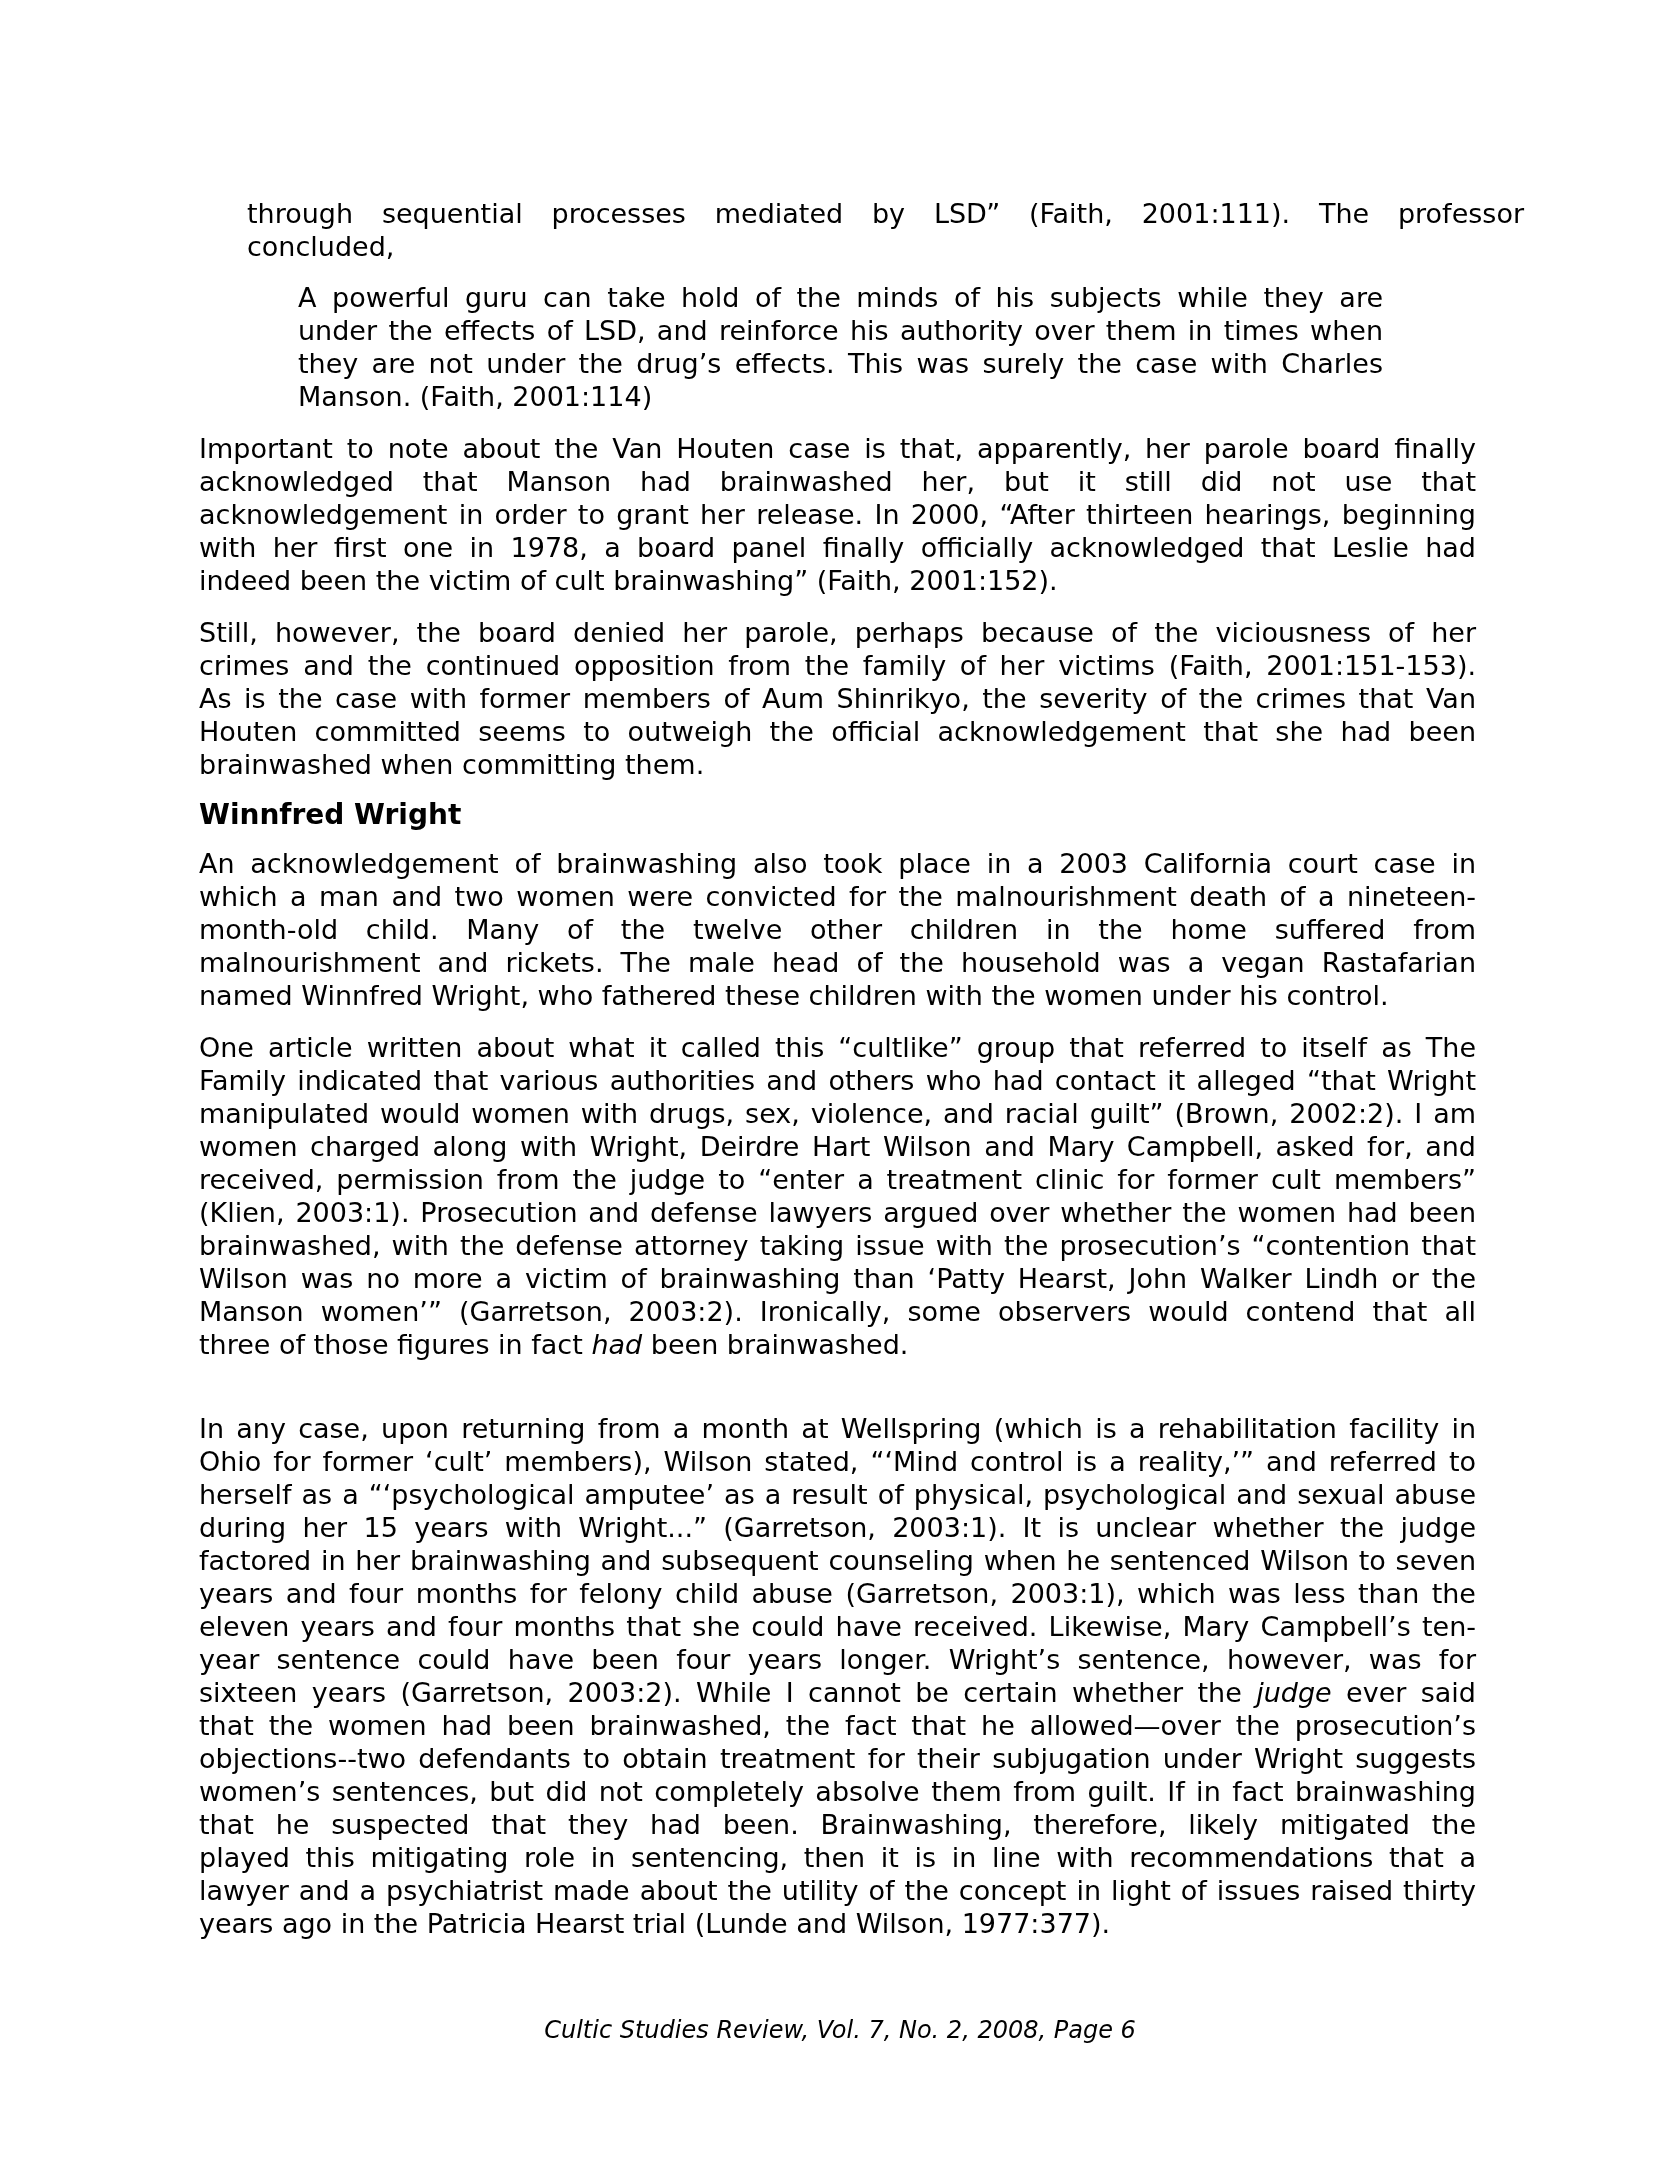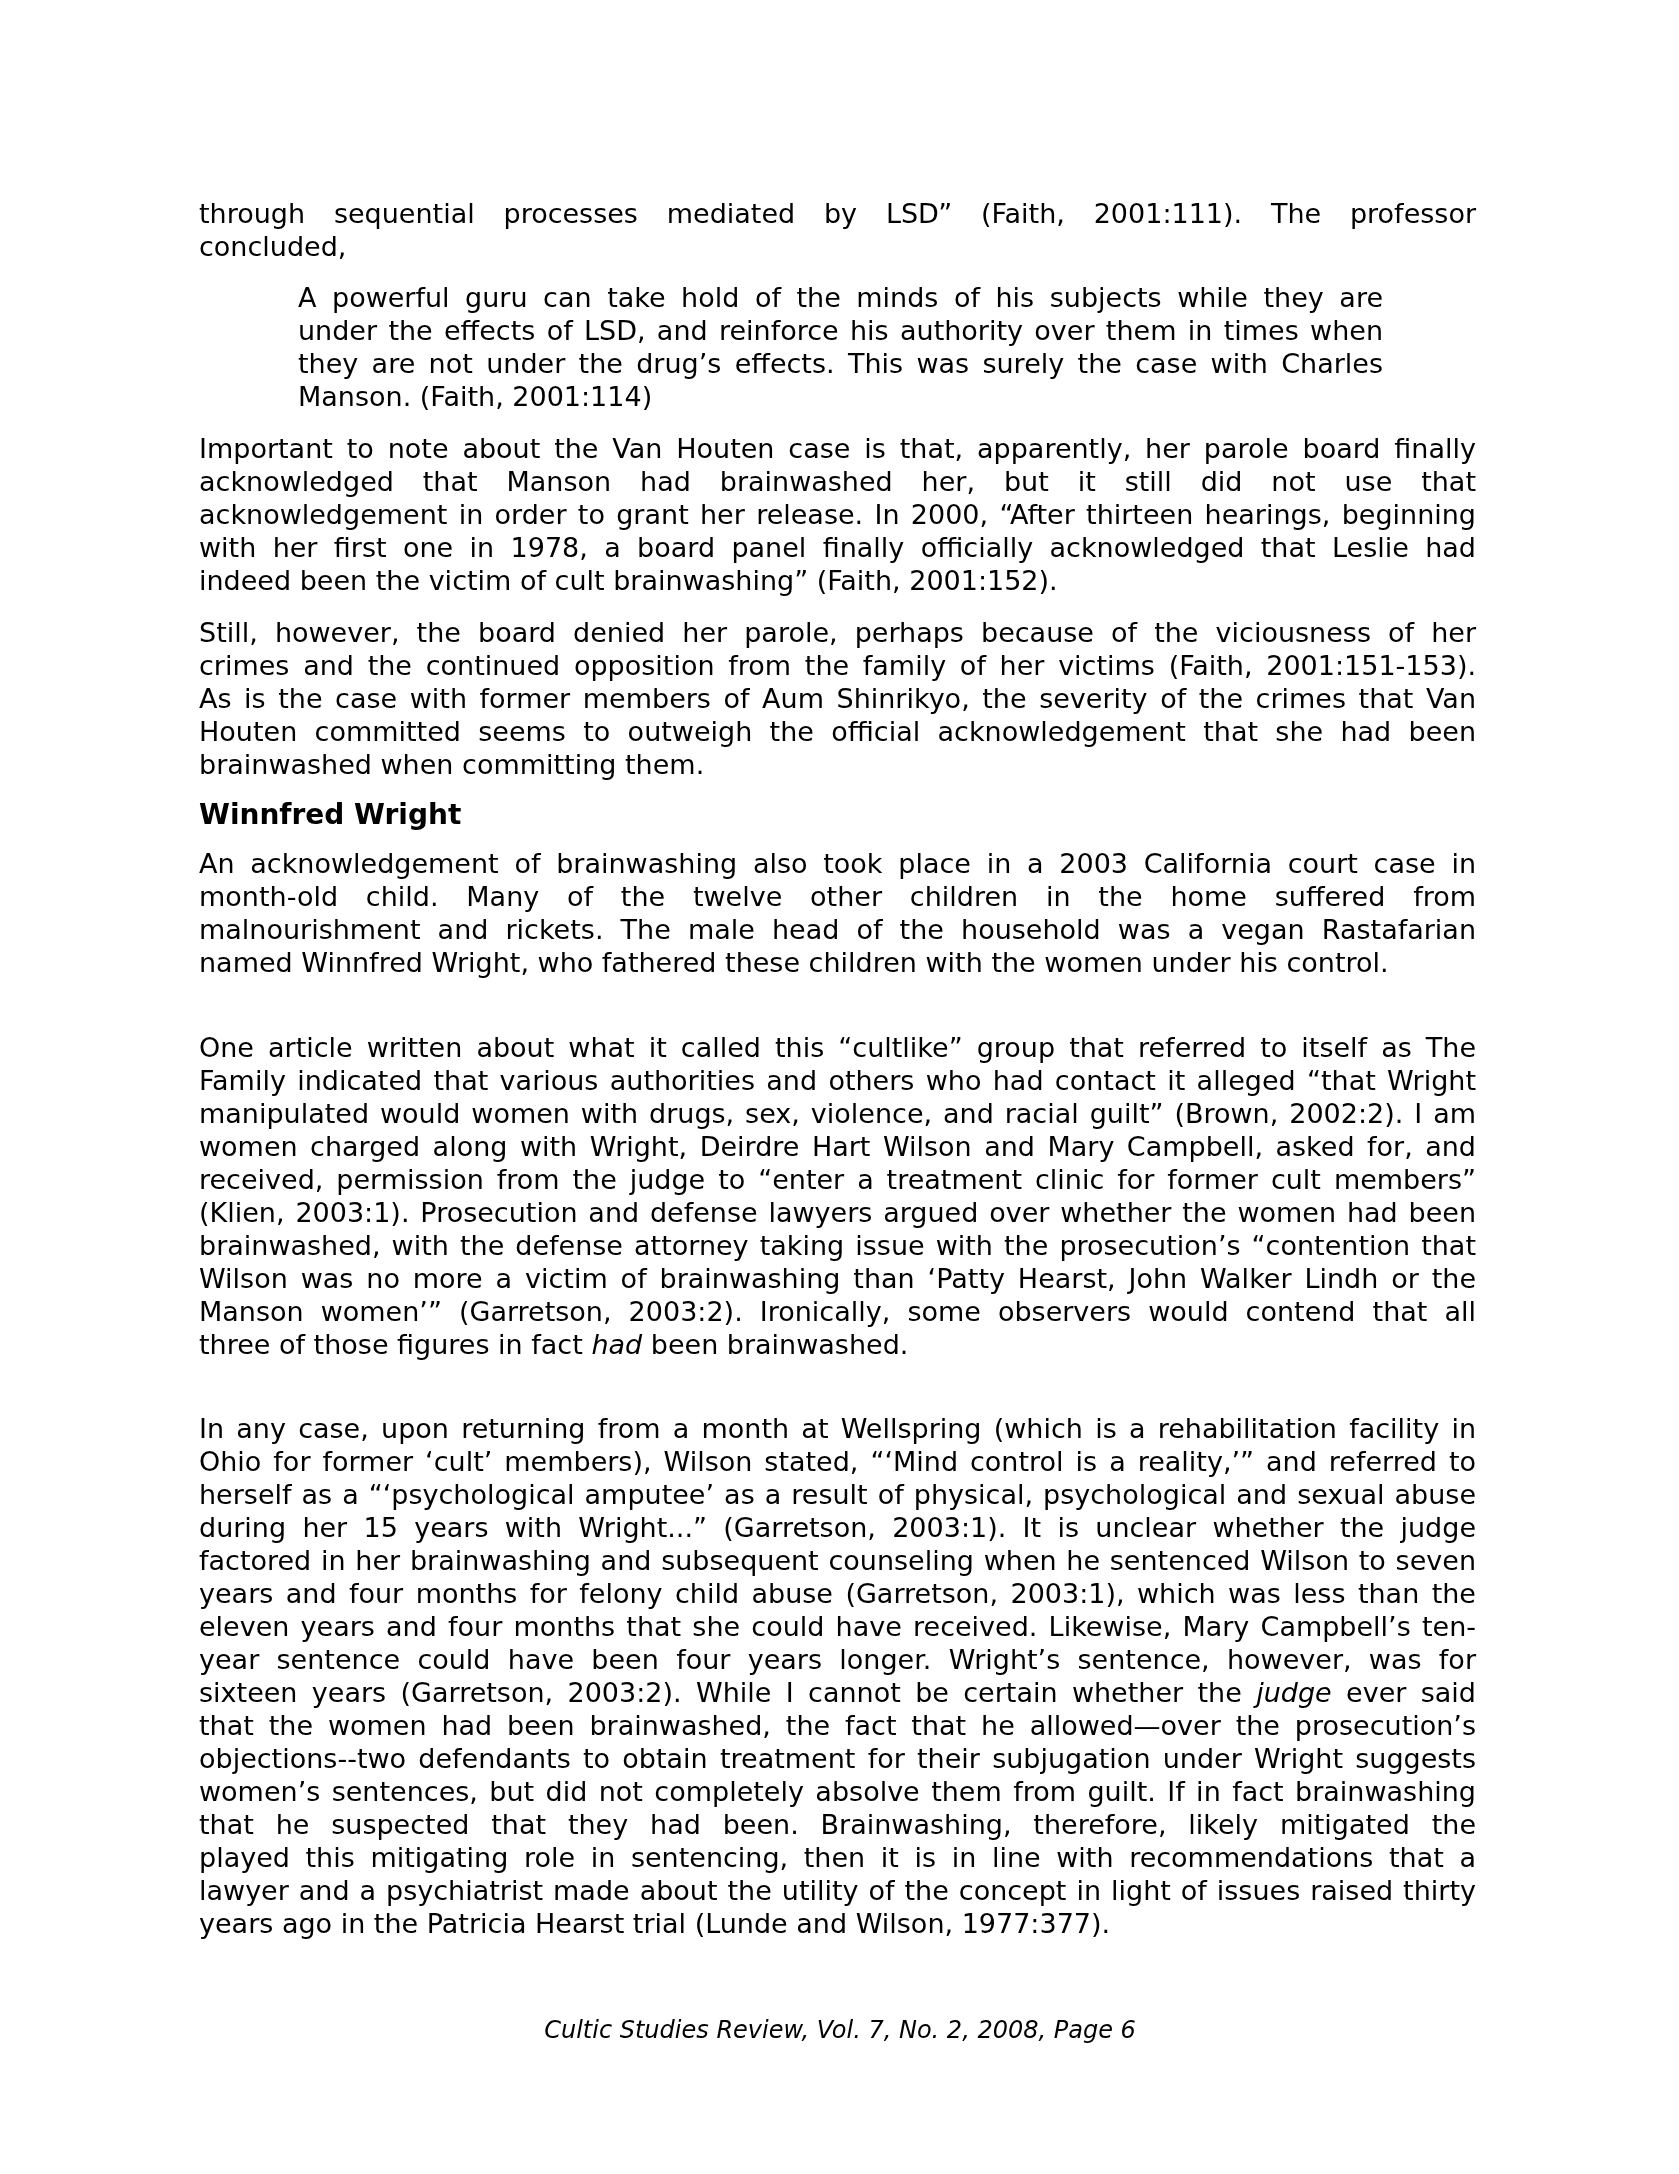--- a/index.html
+++ b/index.html
@@ -57,21 +57,21 @@
       font-size: 24px;
       line-height: 28px;
       font-style: italic;
       white-space: nowrap;
     }
     em { font-style: italic; }
   </style>
 </head>
 <body>
 
-<div class="block body-col" style="top:197px;">
+<div class="block body-col" style="top:197px;margin-left:48px;">
   <span class="line">through sequential processes mediated by LSD” (Faith, 2001:111). The professor</span>
   <span class="line last">concluded,</span>
 </div>
 
 <div class="block quote-col" style="top:281px;">
   <span class="line">A powerful guru can take hold of the minds of his subjects while they are</span>
   <span class="line">under the effects of LSD, and reinforce his authority over them in times when</span>
   <span class="line">they are not under the drug’s effects. This was surely the case with Charles</span>
   <span class="line last">Manson. (Faith, 2001:114)</span>
 </div>
@@ -89,20 +89,21 @@
   <span class="line">crimes and the continued opposition from the family of her victims (Faith, 2001:151-153).</span>
   <span class="line">As is the case with former members of Aum Shinrikyo, the severity of the crimes that Van</span>
   <span class="line">Houten committed seems to outweigh the official acknowledgement that she had been</span>
   <span class="line last">brainwashed when committing them.</span>
 </div>
 
 <div class="heading" style="top:798px;">Winnfred Wright</div>
 
 <div class="block body-col" style="top:847px;">
   <span class="line">An acknowledgement of brainwashing also took place in a 2003 California court case in</span>
+  <span class="line">which a man and two women were convicted for the malnourishment death of a nineteen-</span>
   <span class="line">month-old child. Many of the twelve other children in the home suffered from</span>
   <span class="line">malnourishment and rickets. The male head of the household was a vegan Rastafarian</span>
   <span class="line last">named Winnfred Wright, who fathered these children with the women under his control.</span>
 </div>
 
 <div class="block body-col" style="top:1031px;">
   <span class="line">One article written about what it called this “cultlike” group that referred to itself as The</span>
   <span class="line">Family indicated that various authorities and others who had contact it alleged “that Wright</span>
   <span class="line">manipulated would women with drugs, sex, violence, and racial guilt” (Brown, 2002:2). I am</span>
   <span class="line">women charged along with Wright, Deirdre Hart Wilson and Mary Campbell, asked for, and</span>

